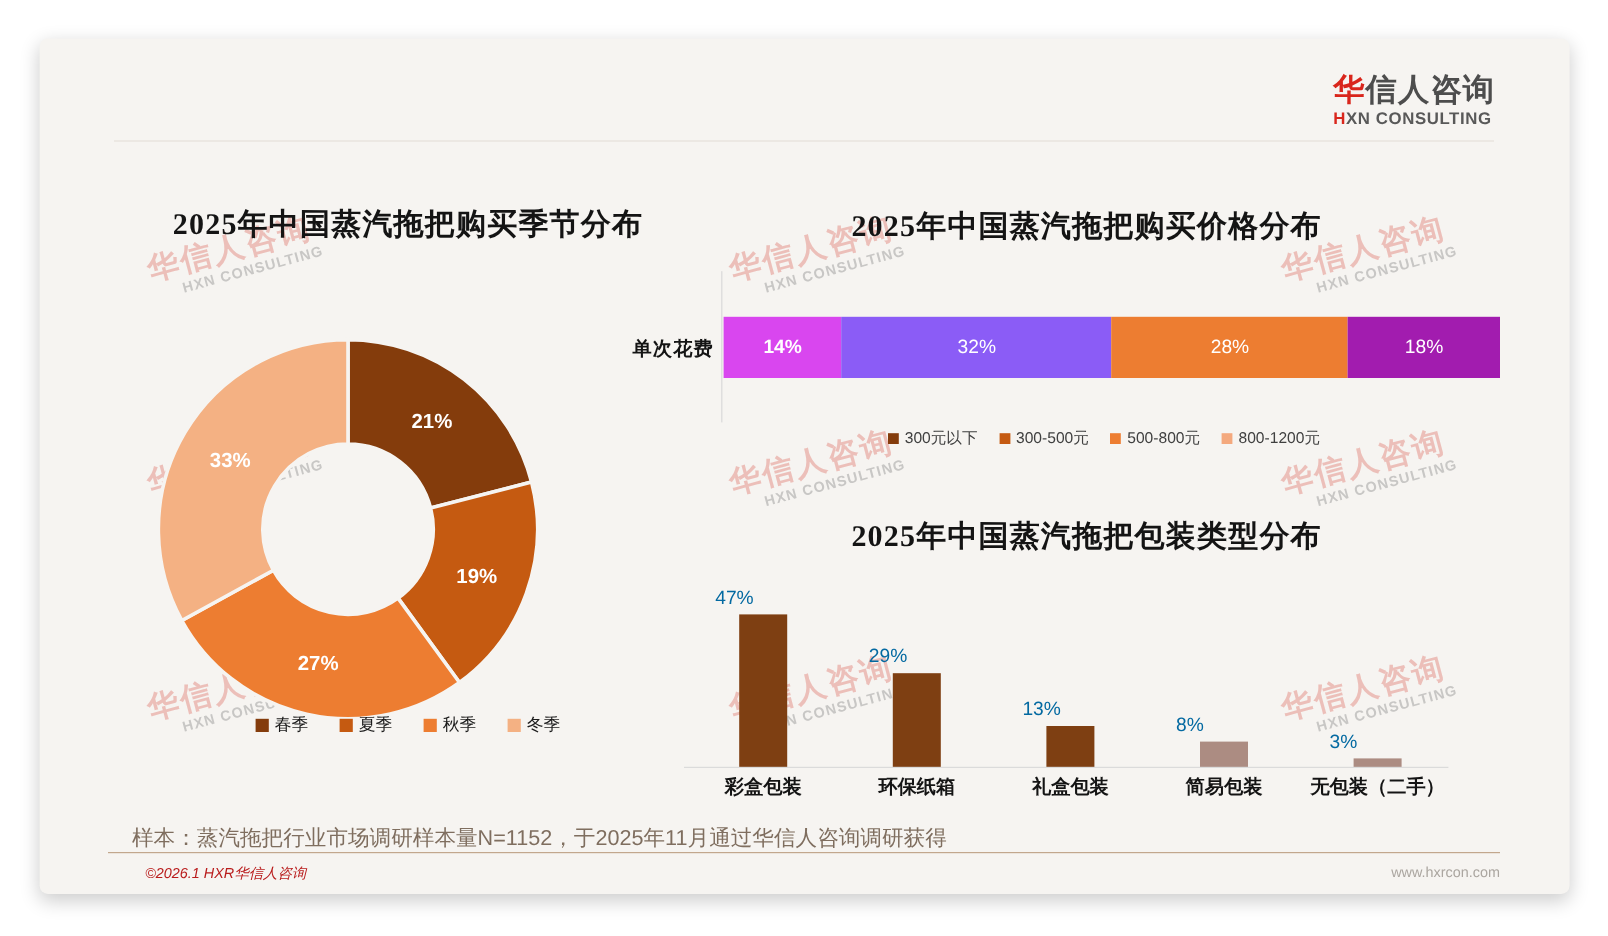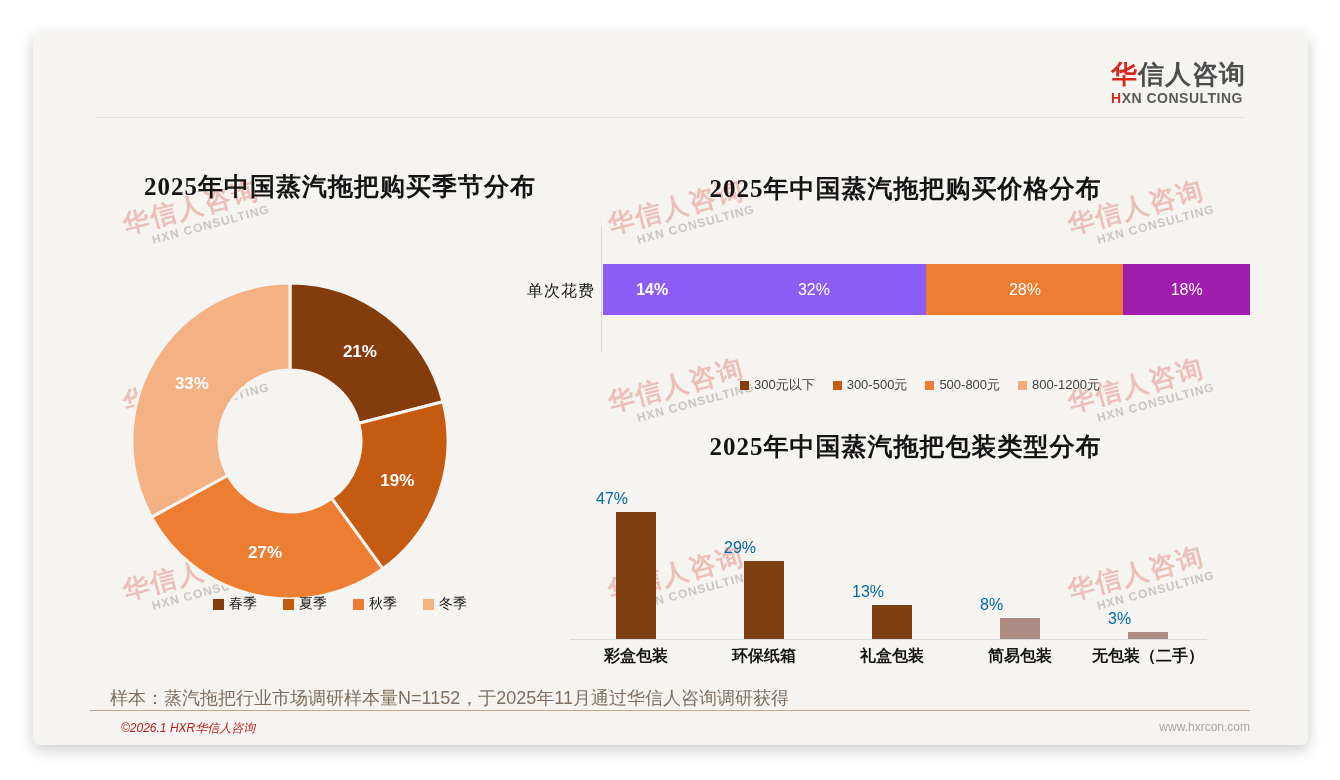--- a/index.html
+++ b/index.html
@@ -31,31 +31,31 @@
   #donut-title  { left:77px;  top:138px; width:460px; }
   #price-title  { left:595px; top:140px; width:555px; }
   #pkg-title    { left:595px; top:398px; width:555px; }
 
   #donut-svg { position:absolute; left:95px; top:247px; width:324px; height:324px; }
   #donut-svg text { font-size:17px; font-weight:bold; fill:#FFFFFF;
     font-family:"Liberation Sans","DejaVu Sans",sans-serif; }
 
   .legend { position:absolute; display:flex; justify-content:center; align-items:center; }
   #donut-legend { left:77px; top:563px; width:460px; gap:26px; }
-  #price-legend { left:587px; top:344px; width:600px; gap:18px; }
+  #price-legend { left:587px; top:324px; width:600px; gap:18px; }
   .legend-item { display:flex; align-items:center; gap:5px; }
   #donut-legend .legend-item { font-size:14px; color:#1a1a1a; }
   #price-legend .legend-item { font-size:13px; color:#404040; }
   .sq { display:inline-block; }
   #donut-legend .sq { width:11px; height:11px; }
   #price-legend .sq { width:9px; height:9px; }
 
   .vaxis { position:absolute; left:568px; top:194px; width:1px; height:126px; background:#D9D9D9; }
   #spend-label { position:absolute; left:462px; top:249px; width:100px; text-align:right;
-    font-size:16px; font-weight:normal; color:#141414; letter-spacing:1px; }
+    font-size:16px; font-weight:bold; color:#141414; letter-spacing:1px; }
   #stack-bar { position:absolute; left:570px; top:232px; width:647px; height:51px; display:flex; }
   .seg { height:51px; display:flex; align-items:center; justify-content:center;
     color:#fff; font-size:16px; }
   .seg.first { font-weight:bold; }
 
   #pkg-plot { position:absolute; left:539px; top:438px; width:640px; height:170px; }
   .pkg-bar { position:absolute; bottom:0; width:40px; }
   .pkg-val { position:absolute; width:80px; text-align:left; font-size:16px; color:#0369a1; }
   .haxis { position:absolute; left:537px; top:607px; width:637px; height:1px; background:#DBDBDB; }
   #pkg-cats { position:absolute; left:539px; top:614px; width:640px; display:flex; }
@@ -147,21 +147,21 @@
           <span class="legend-item">
             <span class="sq" style="background: rgb(244, 177, 131);"></span>
             <span>冬季</span>
           </span>
         </div>
 
       <div class="chart-title" id="price-title">2025年中国蒸汽拖把购买价格分布</div>
       <div class="vaxis"></div>
       <div id="spend-label">单次花费</div>
       <div id="stack-bar">
-          <div class="seg first" style="width: 15.2174%; background: #8b5cf6;">14%</div>
+          <div class="seg first" style="width: 15.2174%; background: #d946ef;">14%</div>
           <div class="seg" style="width: 34.7826%; background: #8b5cf6;">32%</div>
           <div class="seg" style="width: 30.4348%; background: rgb(237, 125, 49);">28%</div>
           <div class="seg" style="width: 19.5652%; background: #a21caf;">18%</div>
         </div>
       <div class="legend" id="price-legend">
           <span class="legend-item">
             <span class="sq" style="background: rgb(132, 60, 12);"></span>
             <span>300元以下</span>
           </span>
           <span class="legend-item">

